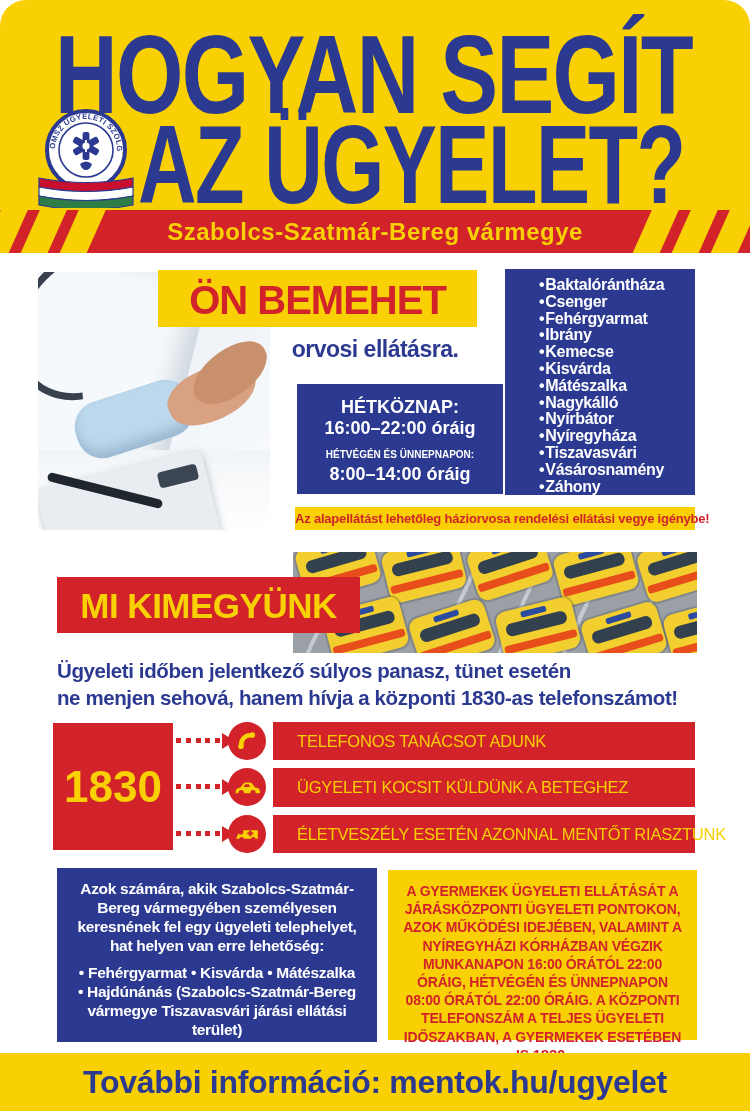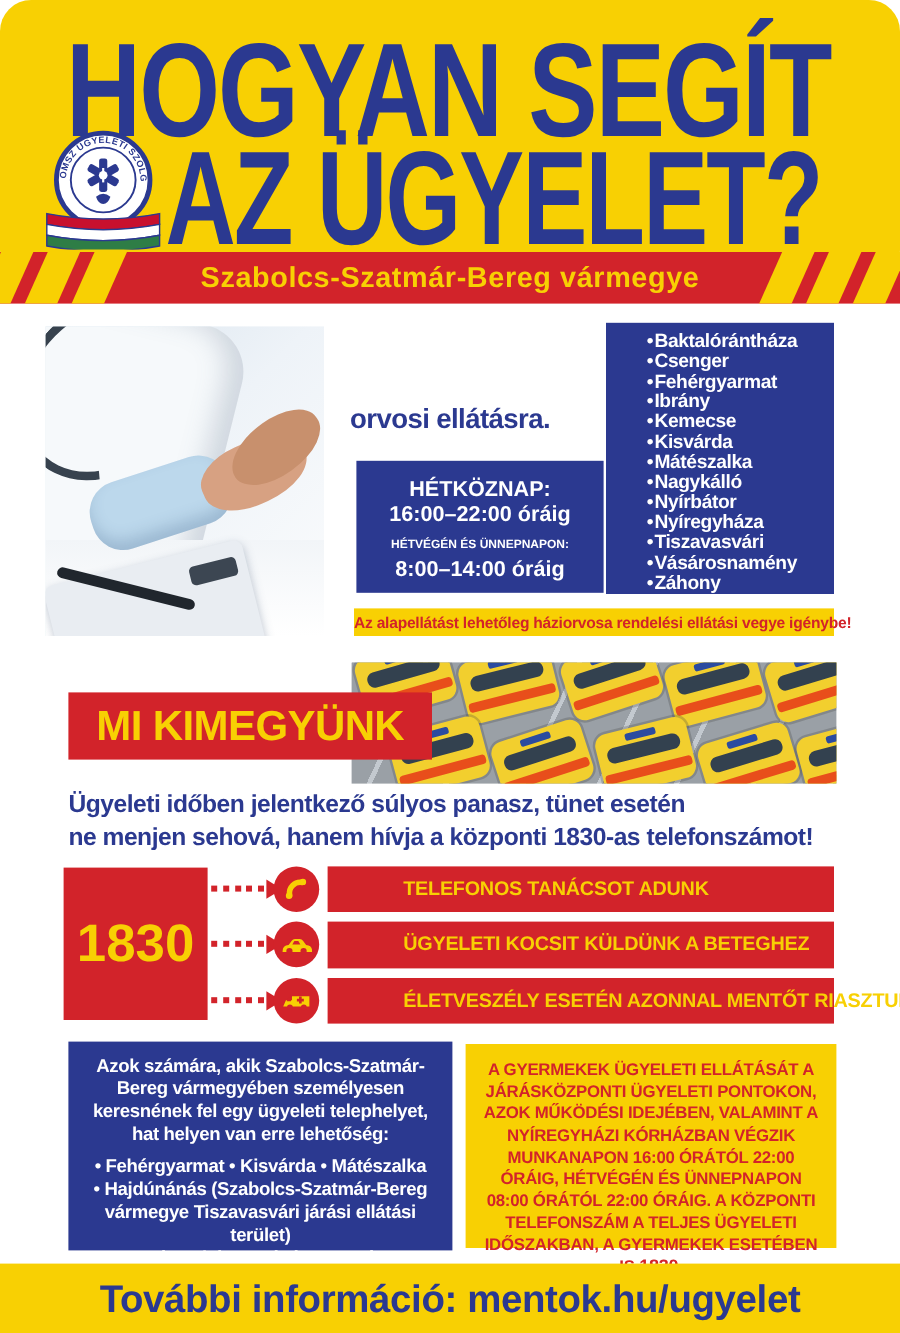--- a/index.html
+++ b/index.html
@@ -86,21 +86,21 @@
   .numbox{left:53px;top:723px;width:120px;height:127px;background:var(--red);text-align:center;}
   .numbox span{display:block;line-height:127px;font-size:44px;font-weight:bold;color:var(--yellow);}
   .dots{left:176px;width:44px;height:6px;display:flex;justify-content:space-between;}
   .dots b{width:5px;height:5px;background:var(--red);}
   .tri{left:222px;width:0;height:0;border-left:13px solid var(--red);
        border-top:8px solid transparent;border-bottom:8px solid transparent;}
   .circ{left:228px;width:38px;height:38px;border-radius:50%;background:var(--red);
         display:flex;align-items:center;justify-content:center;}
   .bar{left:273px;width:422px;background:var(--red);display:flex;align-items:center;
        box-sizing:border-box;padding-left:24px;}
-  .bar span{font-size:16.5px;font-weight:bold;color:var(--yellow);letter-spacing:-.2px;white-space:nowrap;margin-left:39px;}
+  .bar span{font-size:16.5px;font-weight:normal;color:var(--yellow);letter-spacing:-.2px;white-space:nowrap;}
 
   
   .inperson{left:57px;top:868px;width:320px;height:174px;background:var(--blue);color:#fff;
             text-align:center;font-weight:bold;box-sizing:border-box;padding:11px 8px 0;}
   .inperson .intro{font-size:15.5px;line-height:19px;letter-spacing:-.3px;}
   .inperson .places{margin-top:8px;font-size:15.5px;line-height:19px;letter-spacing:-.3px;}
   .children{left:388px;top:870px;width:309px;height:170px;background:var(--yellow);color:var(--red);
             text-align:center;font-weight:bold;box-sizing:border-box;padding:12px 12px 0;
             font-size:14px;line-height:18.2px;letter-spacing:-.2px;}
   .children .hl{font-weight:bold;font-size:15px;}
@@ -156,20 +156,23 @@
     <div class="steth"></div>
     <div class="desk"></div>
     <div class="sleeve"></div>
     <div class="hand1"></div>
     <div class="hand2"></div>
     <div class="clipboard"></div>
     <div class="clip"></div>
     <div class="pen"></div>
   </div>
 
+  <div class="abs onbox">
+    <span>ÖN BEMEHET</span>
+  </div>
   <div class="abs orvosi">orvosi ellátásra.</div>
 
   <div class="abs hours">
     <div class="l1">HÉTKÖZNAP:</div>
     <div class="l2">16:00–22:00 óráig</div>
     <div class="l3">HÉTVÉGÉN ÉS ÜNNEPNAPON:</div>
     <div class="l4">8:00–14:00 óráig</div>
   </div>
 
   <div class="abs towns">

